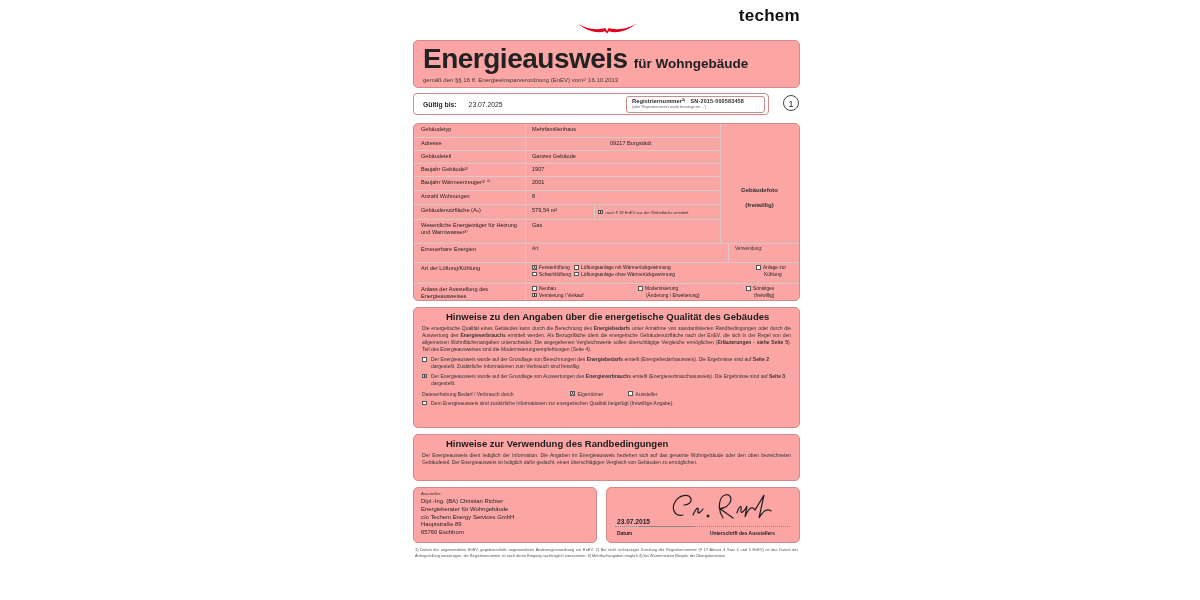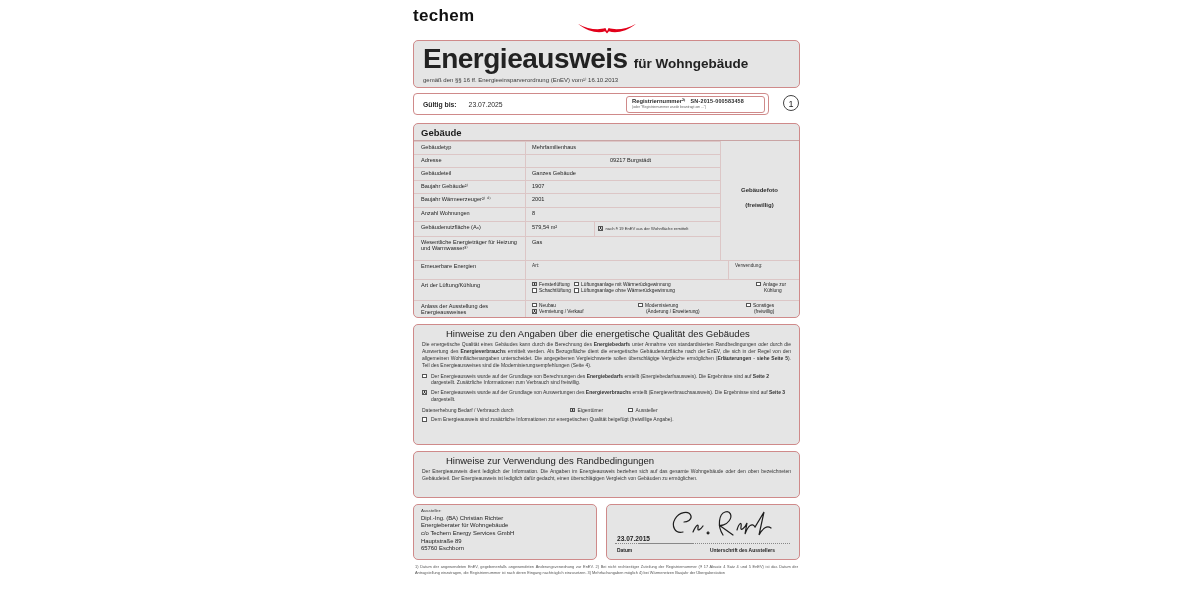--- a/index.html
+++ b/index.html
@@ -6,26 +6,26 @@
   body{
     width:1200px;height:600px;position:relative;overflow:hidden;
     background:#ffffff;
     font-family:"Liberation Sans","DejaVu Sans",sans-serif;
     color:#2b2b2b;
     -webkit-font-smoothing:antialiased;
   }
   .doc{position:absolute;left:413px;top:7px;width:387px;}
 
   
-  .logo{width:100%;text-align:left;height:27px;position:relative;}
+  .logo{width:100%;text-align:right;height:27px;position:relative;}
   .logo-text{font-size:17px;font-weight:700;letter-spacing:0.3px;color:#111;line-height:17px;display:inline-block;}
   .logo-swoosh{display:block;margin:-2px auto 0;}
 
   
-  .rbox{border:1.5px solid #cf8a8a;border-radius:5px;background:#e5e5e5;box-sizing:border-box;}
+  .rbox{border:1.5px solid #cf8a8a;border-radius:5px;background:#fca5a5;box-sizing:border-box;}
 
   
   .title-box{margin-top:6px;padding:2px 9px 4px;}
   .title-line{white-space:nowrap;}
   .title-main{font-size:28px;font-weight:700;letter-spacing:-0.5px;color:#222;}
   .title-suffix{font-size:13.5px;font-weight:700;margin-left:6px;color:#222;}
   .title-sub{font-size:6px;color:#3a3a3a;margin-top:1px;}
 
   
   .validity-row{position:relative;margin-top:5px;height:23px;}
@@ -63,21 +63,21 @@
   .vc-a{width:42px;} .vc-b{width:182px;} .vc-c{flex:1;}
   .oc-a{width:106px;} .oc-b{width:108px;} .oc-c{flex:1;}
   .opt-line{display:flex;align-items:center;gap:2.5px;font-size:4.8px;color:#222;white-space:nowrap;}
   .opt-line2{font-size:4.8px;color:#222;margin-left:8px;white-space:nowrap;}
 
   
   .cb{display:inline-block;flex:0 0 auto;width:4.6px;height:4.6px;border:0.7px solid #555;box-sizing:border-box;font-size:4.6px;line-height:3.6px;text-align:center;font-weight:700;color:#111;background:#fff;overflow:hidden;}
 
   
   .text-box{margin-top:6px;padding:3px 8px 4px;}
-  .hd{font-size:9.5px;font-weight:400;color:#1c1c1c;margin-bottom:2.5px;padding-left:24px;}
+  .hd{font-size:9.5px;font-weight:700;color:#1c1c1c;margin-bottom:2.5px;padding-left:24px;}
   .body-txt{font-size:5px;line-height:1.42;color:#333;text-align:justify;}
   .cb-para{position:relative;padding-left:9px;font-size:5px;line-height:1.38;color:#333;margin-top:3px;}
   .cb-para .cb{position:absolute;left:0;top:1px;}
   .dc-row{display:flex;align-items:center;margin-top:4px;font-size:5px;color:#333;}
   .dc-label{width:148px;}
   .dc-opt{display:flex;align-items:center;gap:3px;width:58px;}
   .hbox{min-height:121px;}
   .ubox{min-height:47px;}
 
   
@@ -125,21 +125,20 @@
           <span class="reg-label">Registriernummer²⁾</span>
           <span class="reg-value">SN-2015-000583458</span>
         </div>
         <div class="reg-note">(oder "Registriernummer wurde beantragt am ...")</div>
       </div>
     </div>
     <div class="page-circle">1</div>
   </div>
 
   <div class="rbox geb-box">
-    <div class="sec-title geb-head">Gebäude</div>
 
     <div class="trow short h13">
       <div class="tlabel">Gebäudetyp</div>
       <div class="tvalue">Mehrfamilienhaus</div>
     </div>
     <div class="trow short h13">
       <div class="tlabel">Adresse</div>
       <div class="tvalue addr">09217 Burgstädt</div>
     </div>
     <div class="trow short h13">

